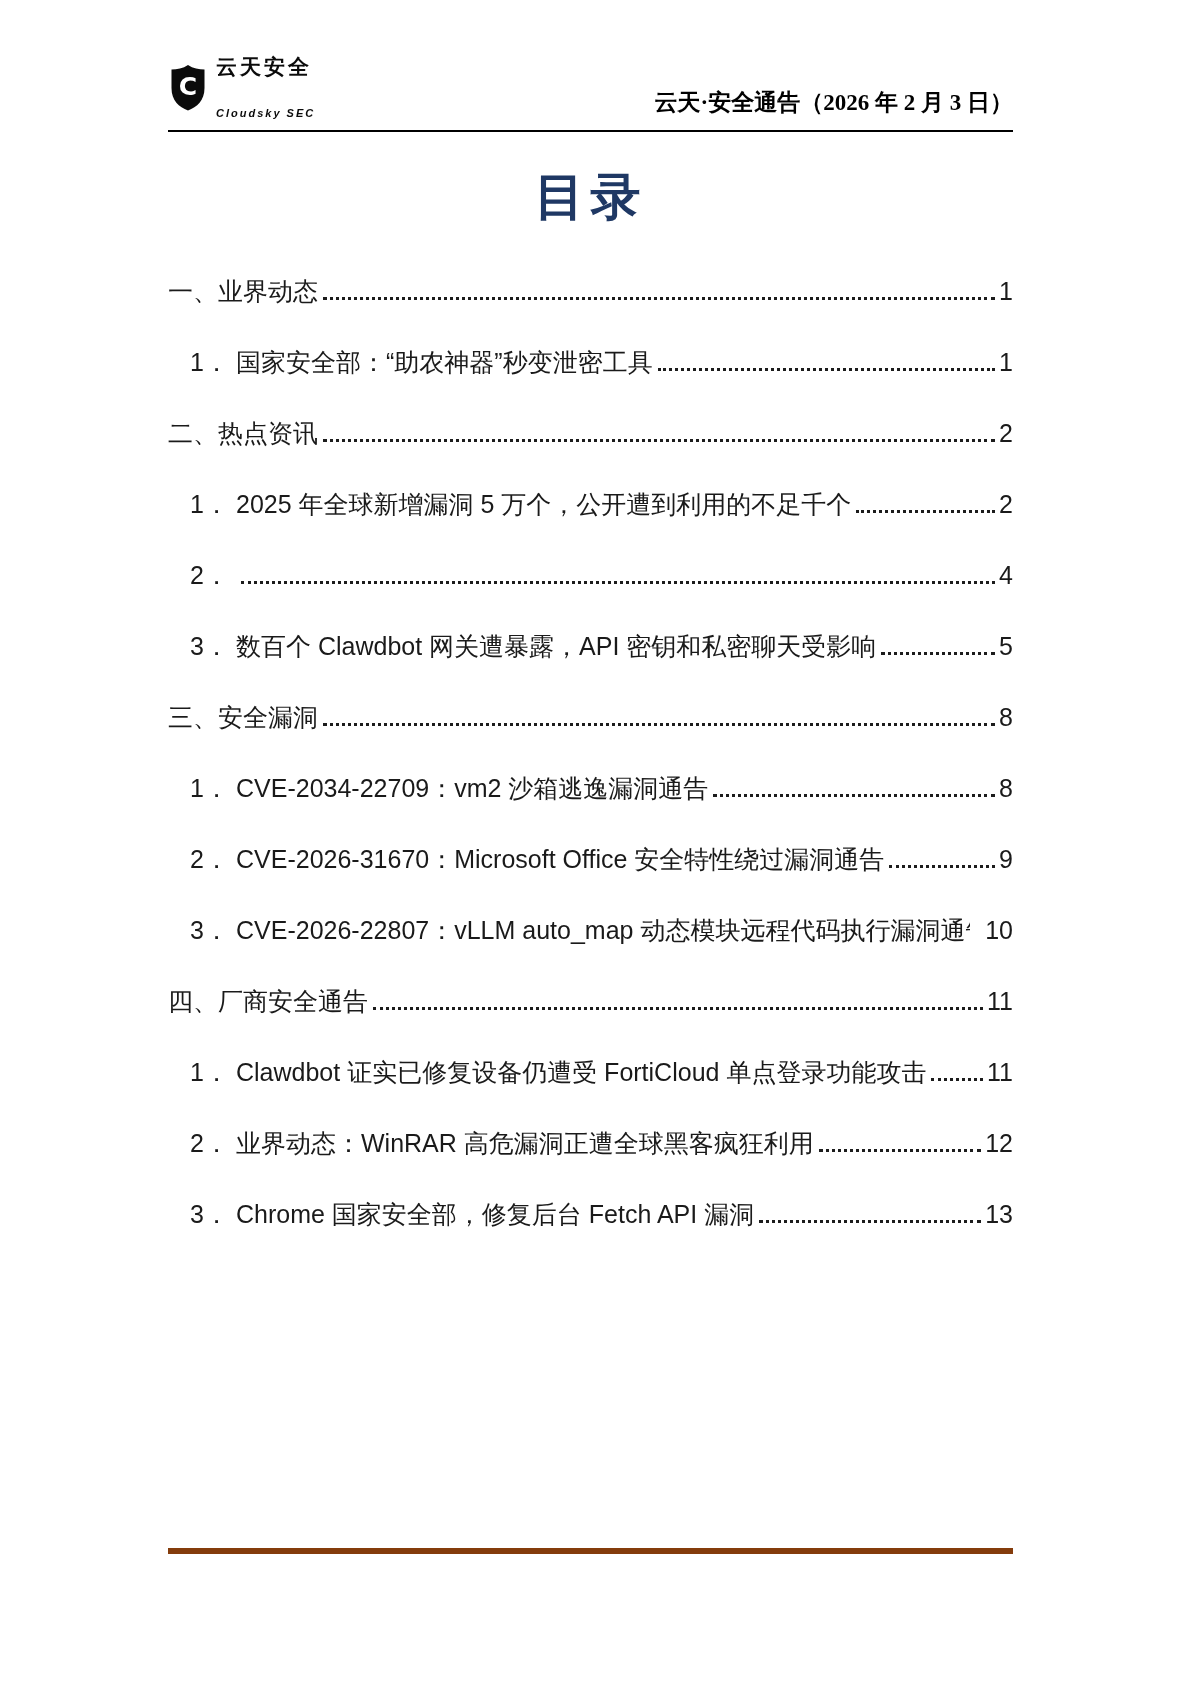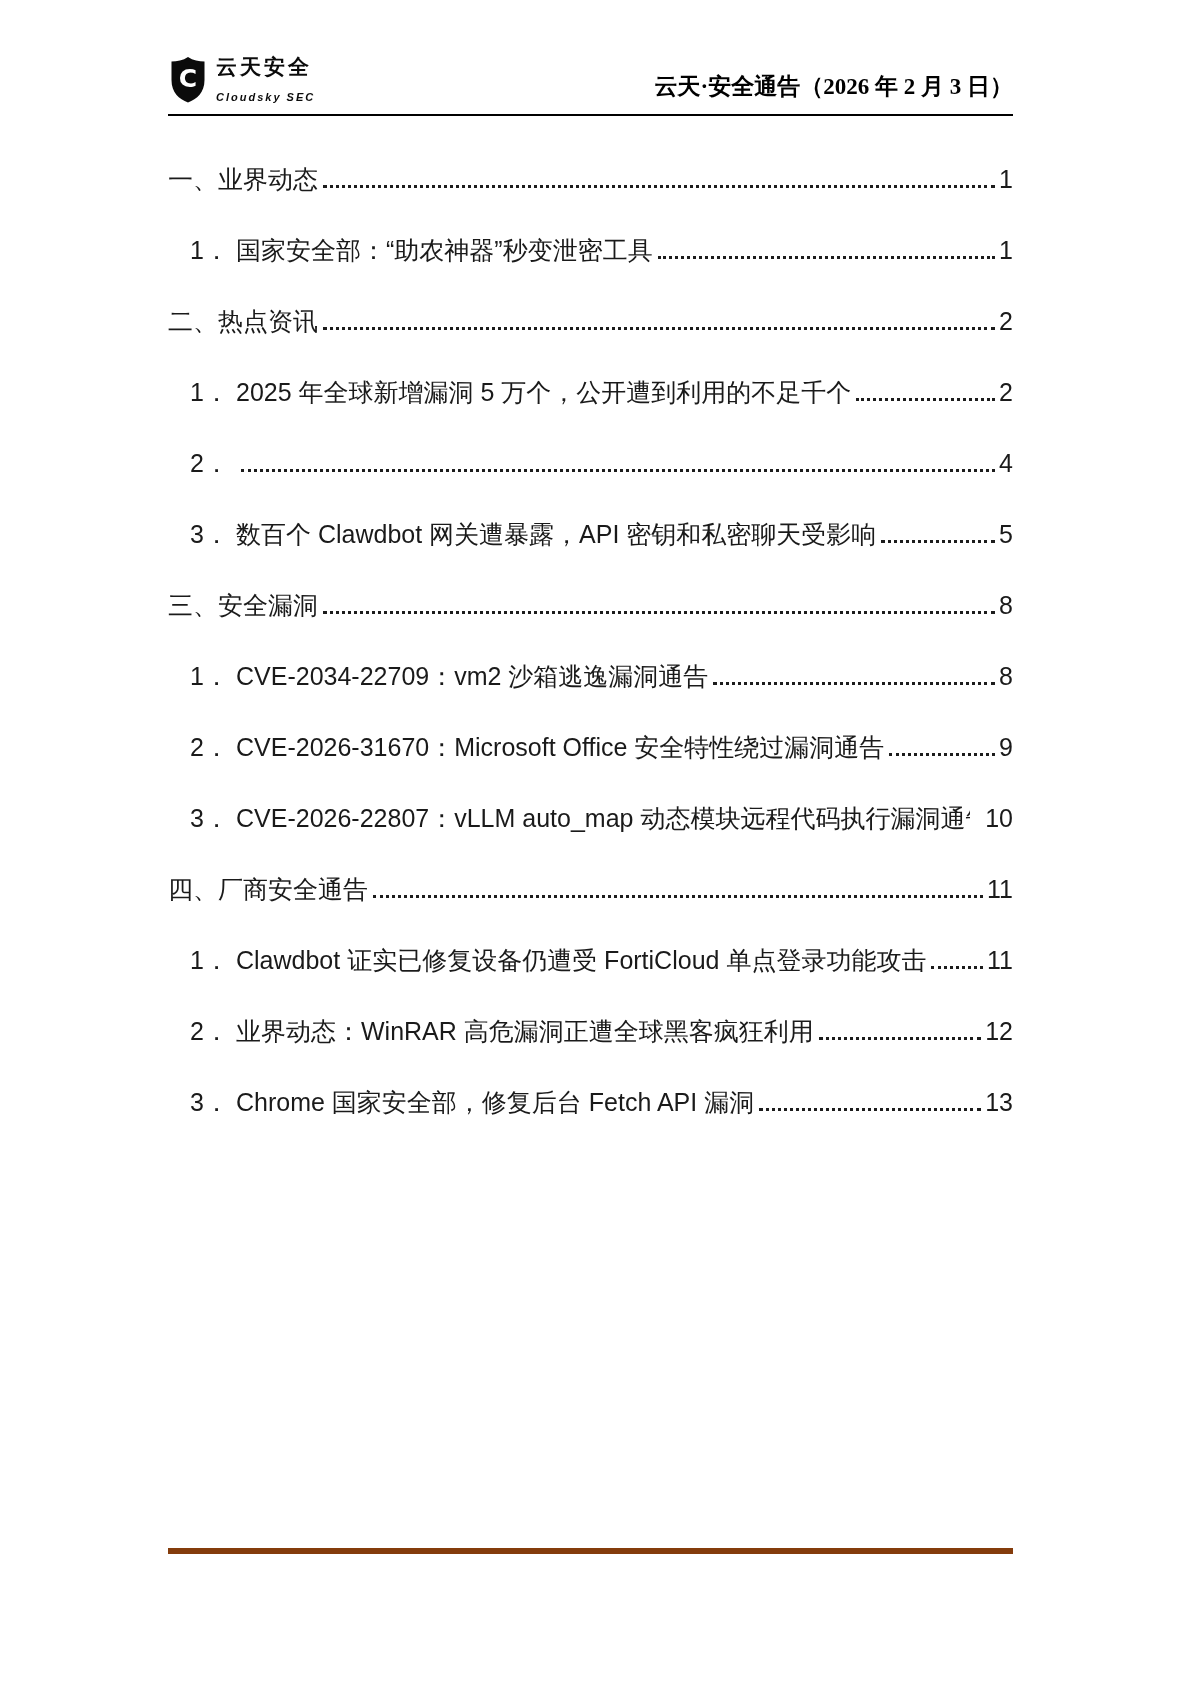--- a/index.html
+++ b/index.html
@@ -16,21 +16,21 @@
   .content { position:absolute; left:168px; width:845px; top:0; }
 
   
   .header {
     display:flex; justify-content:space-between; align-items:flex-end;
     padding-top:56px; padding-bottom:10px;
     border-bottom:2px solid #000;
   }
   .logo-block { display:flex; align-items:center; gap:8px; }
   .logo-svg { display:block; }
-  .brand-col { display:flex; flex-direction:column; line-height:1.05; }
+  .brand-col { display:flex; flex-direction:column; line-height:1.05;gap:16px; }
   .brand-cn { font-size:21px; font-weight:bold; letter-spacing:3px; color:#0b0b0b; }
   .brand-en { font-size:11px; font-weight:bold; font-style:italic; letter-spacing:2px; color:#0b0b0b; margin-top:14px; }
   .doc-title {
     font-family:"Liberation Serif","DejaVu Serif",serif;
     font-weight:bold; font-size:23px; color:#000;
     padding-bottom:2px; white-space:nowrap;margin-left:8px;
   }
 
   
   .toc-title {
@@ -87,20 +87,21 @@
           <text x="20" y="31" text-anchor="middle" font-size="25" font-weight="bold" fill="#ffffff" font-family="DejaVu Sans, sans-serif">C</text>
         </svg>
         <div class="brand-col">
           <span class="brand-cn">云天安全</span>
           <span class="brand-en">Cloudsky SEC</span>
         </div>
       </div>
       <div class="doc-title">云天·安全通告（2026 年 2 月 3 日）</div>
     </div>
 
+    <h1 class="toc-title" style="color: rgb(31, 56, 100);">目录</h1>
 
     <ol class="toc-list">
       <li class="toc-row lvl1">
         <span class="toc-num">一、</span>
         <span class="toc-label">业界动态</span>
         <span class="toc-leader"></span>
         <span class="toc-page">1</span>
       </li>
 
       <li class="toc-row lvl2">

